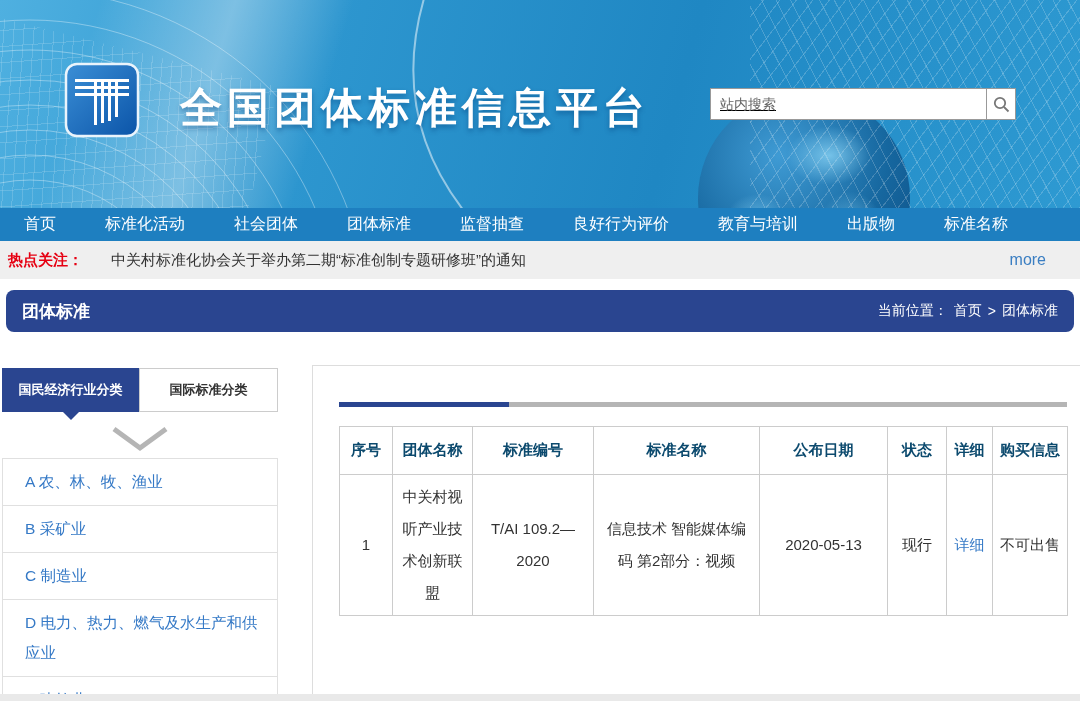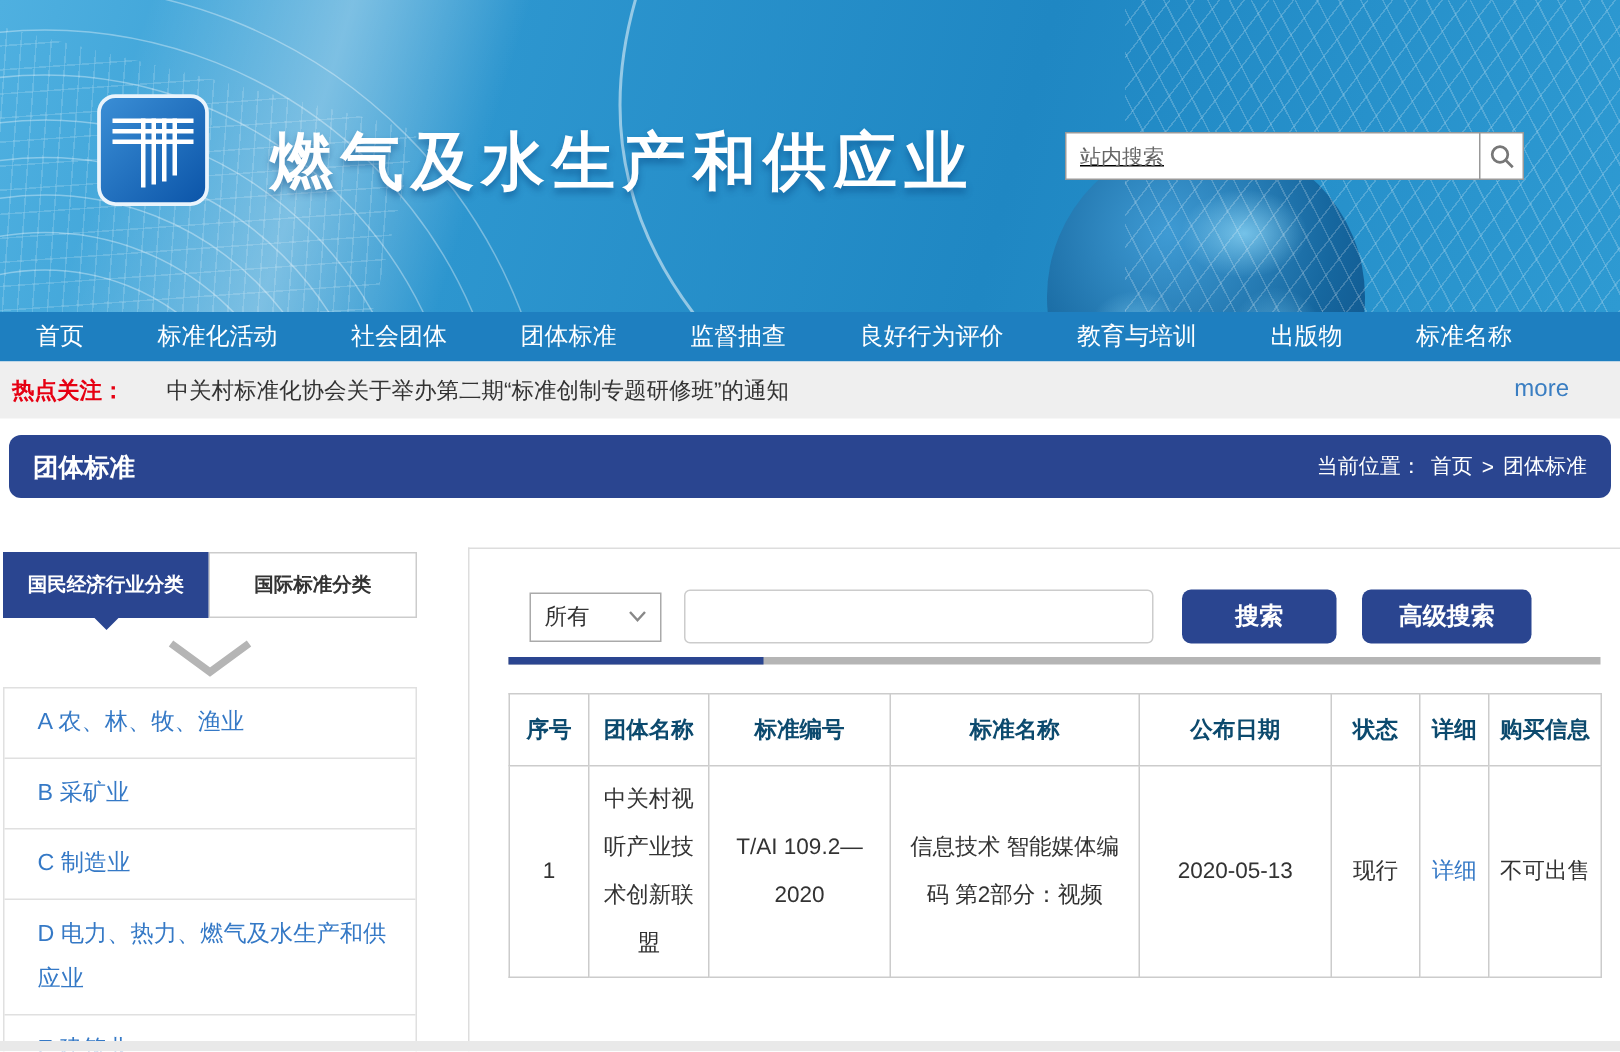--- a/index.html
+++ b/index.html
@@ -137,21 +137,21 @@
         <rect x="11" y="17" width="54" height="3"></rect>
         <rect x="11" y="24" width="54" height="3"></rect>
         <rect x="11" y="31" width="54" height="3"></rect>
         <rect x="30" y="17" width="3" height="46"></rect>
         <rect x="37" y="17" width="3" height="44"></rect>
         <rect x="44" y="17" width="3" height="42"></rect>
         <rect x="51" y="17" width="3" height="38"></rect>
       </g>
     </svg>
 
-    <div class="banner-title">燃气及水生产和供应业</div>
+    <div class="banner-title">全国团体标准信息平台</div>
 
     <div class="site-search">
       <input type="text" placeholder="站内搜索" style="">
       <div class="search-btn">
         <svg width="17" height="17" viewBox="0 0 17 17">
           <circle cx="7" cy="7" r="5.2" fill="none" stroke="#777" stroke-width="1.8"></circle>
           <line x1="11" y1="11" x2="15.5" y2="15.5" stroke="#777" stroke-width="1.8"></line>
         </svg>
       </div>
     </div>
@@ -200,31 +200,20 @@
     <div class="cat-list">
       <div class="cat-item">A 农、林、牧、渔业</div>
       <div class="cat-item">B 采矿业</div>
       <div class="cat-item">C 制造业</div>
       <div class="cat-item">D 电力、热力、燃气及水生产和供应业</div>
       <div class="cat-item">E 建筑业</div>
     </div>
   </div>
 
   <div class="main-panel">
-    <div class="filter-row">
-      <div class="select-box">
-        <span class="sel-label">所有</span>
-        <svg width="12" height="8" viewBox="0 0 12 8">
-          <polyline points="1,1 6,6.5 11,1" fill="none" stroke="#888" stroke-width="1.6"></polyline>
-        </svg>
-      </div>
-      <input class="keyword-input" type="text" value="" style="">
-      <button class="btn search">搜索</button>
-      <button class="btn advanced">高级搜索</button>
-    </div>
 
     <div class="title-underline">
       <span class="accent"></span>
     </div>
 
     <table class="std">
       <colgroup>
         <col style="width:53px">
           <col style="width:80px">
           <col style="width:121px">

